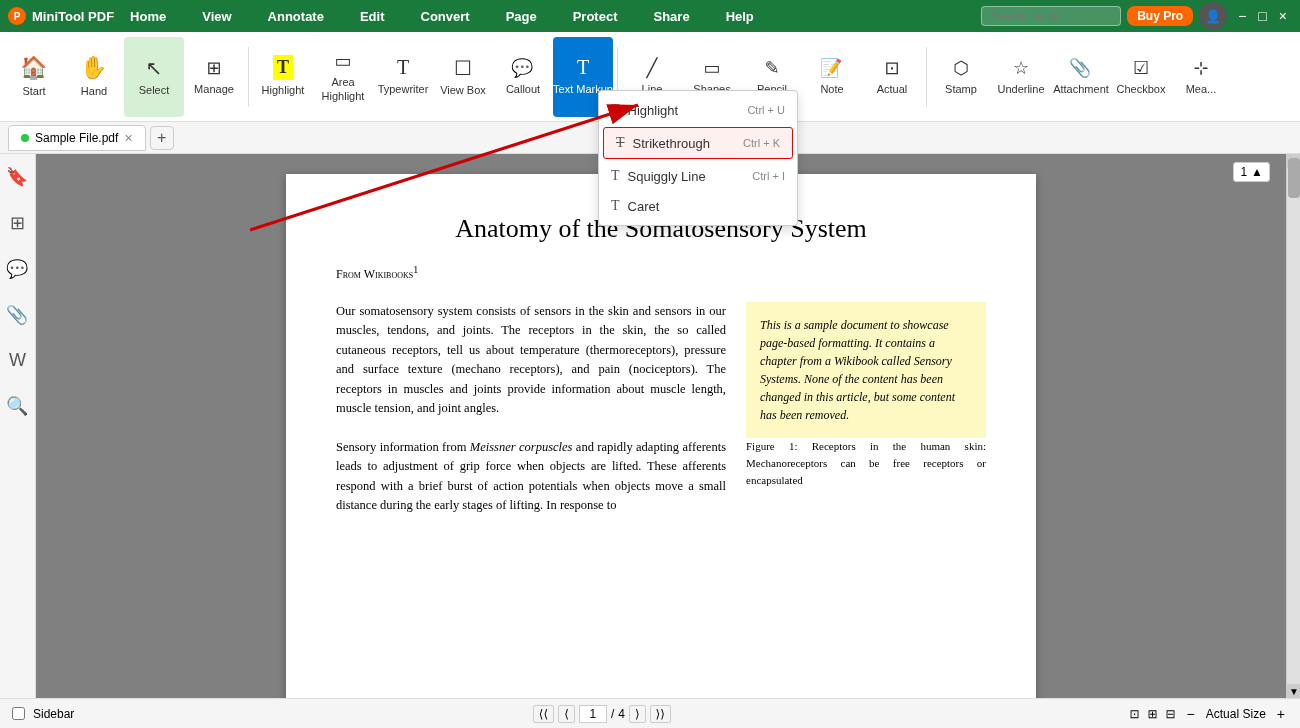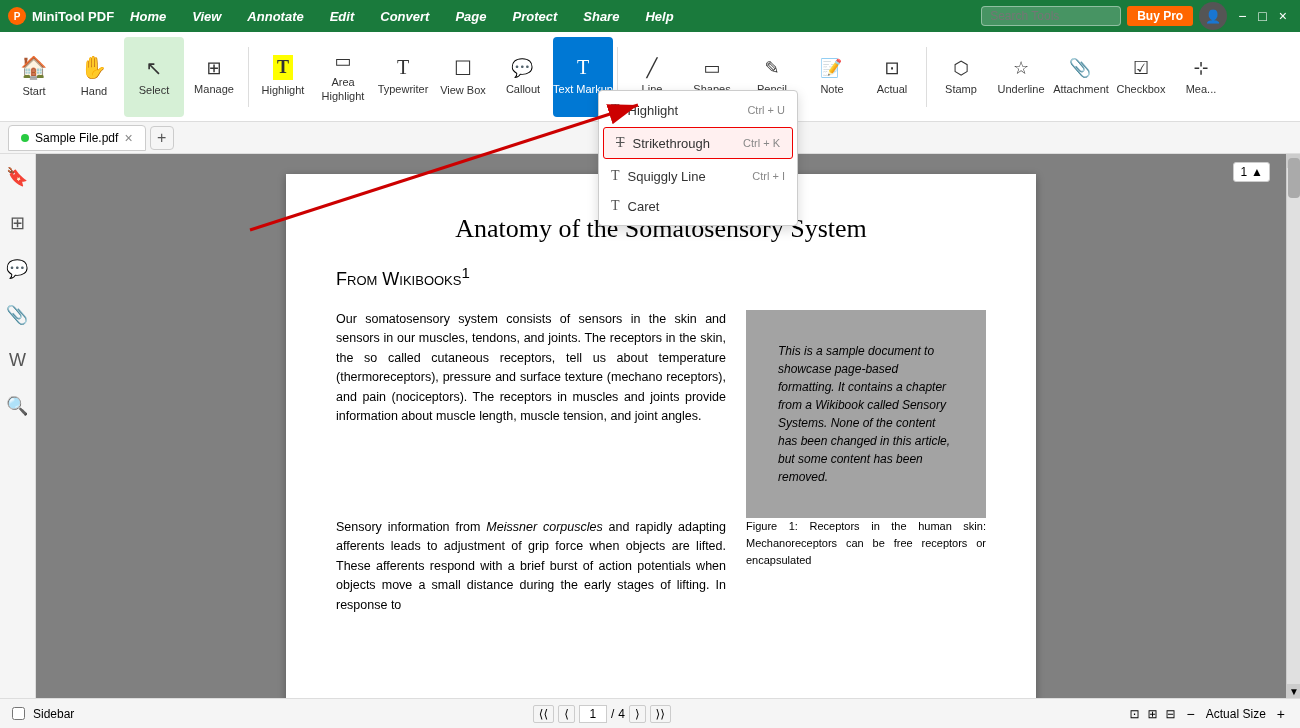--- a/index.html
+++ b/index.html
@@ -10,25 +10,25 @@
       height: 32px;
       background: #1a7a3c;
       display: flex;
       align-items: center;
       justify-content: space-between;
       padding: 0 8px;
       color: white;
     }
     .title-bar-left { display: flex; align-items: center; gap: 6px; font-size: 13px; font-weight: bold; }
     .title-bar-logo { width: 18px; height: 18px; background: #ff6600; border-radius: 50%; display: flex; align-items: center; justify-content: center; font-size: 10px; color: white; font-weight: bold; }
-    .title-bar-menus { display: flex; gap: 6px; font-style: italic; }
+    .title-bar-menus { display: flex; gap: 16px; }
     .title-bar-menu-item { padding: 2px 10px; font-size: 13px; cursor: pointer; border-radius: 3px; color: white; }
     .title-bar-right { display: flex; align-items: center; gap: 6px; }
     .search-box { background: rgba(255,255,255,0.2); border: 1px solid rgba(255,255,255,0.4); border-radius: 4px; padding: 2px 8px; color: white; font-size: 12px; width: 140px; }
-    .buy-pro-btn { background: #ff6600; border: none; color: white; padding: 3px 10px; border-radius: 3px; font-size: 12px; cursor: pointer; font-weight: bold; }
+    .buy-pro-btn { background: #ff6600; border: none; color: white; padding: 3px 10px; border-radius: 8px; font-size: 12px; cursor: pointer; font-weight: bold; }
     .win-ctrl-bar { display: flex; gap: 2px; align-items: center; }
     .win-ctrl-btn { color: white; font-size: 14px; padding: 2px 5px; cursor: pointer; }
 
     
     .toolbar {
       height: 90px;
       background: #ffffff;
       border-bottom: 1px solid #ddd;
       display: flex;
       align-items: center;
@@ -151,48 +151,48 @@
 
     
     .pdf-title {
       font-size: 26px;
       font-family: 'Times New Roman', serif;
       text-align: center;
       margin-bottom: 20px;
       font-weight: normal;
     }
     .pdf-subtitle {
-      font-size: 18px;
-      font-family: Liberation Sans, sans-serif;
+      font-size: 12px;
+      font-family: Liberation Serif, serif;
       margin-bottom: 20px;
       font-variant: small-caps;
     }
     .pdf-two-col {
       display: flex;
       gap: 20px;
     }
     .pdf-col-left { flex: 1; }
     .pdf-col-right { width: 240px; }
     .pdf-pink-box {
-      background: #a3a3a3;
-      padding: 32px;
+      background: #fef9c3;
+      padding: 14px;
       font-size: 12px;
       font-style: italic;
-      font-family: Liberation Sans, sans-serif;
+      font-family: Liberation Serif, serif;
       line-height: 1.5;
     }
     .pdf-section-title {
       font-size: 15px;
       font-family: 'Times New Roman', serif;
       font-weight: bold;
       margin: 16px 0 8px 0;
     }
     .pdf-body-text {
       font-size: 12.5px;
-      font-family: Liberation Sans, sans-serif;
+      font-family: Liberation Serif, serif;
       line-height: 1.55;
       text-align: justify;
     }
 
     
     .dropdown-menu {
       position: absolute;
       top: 90px;
       left: 598px;
       background: white;

